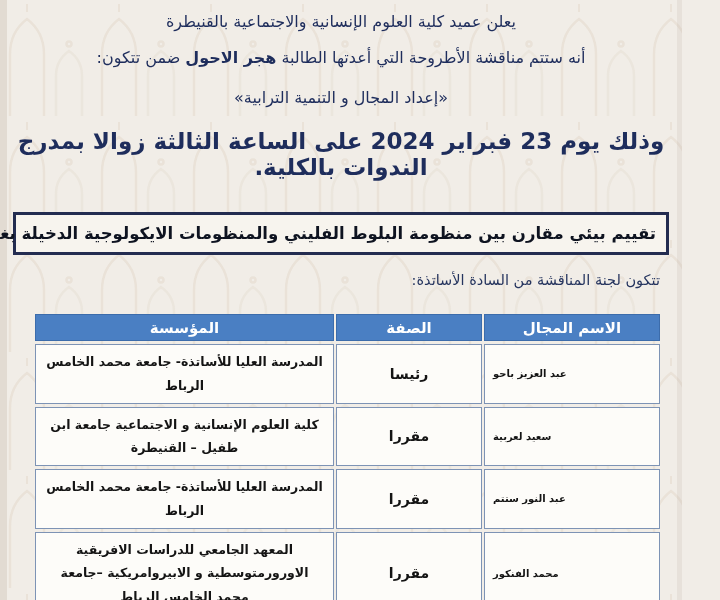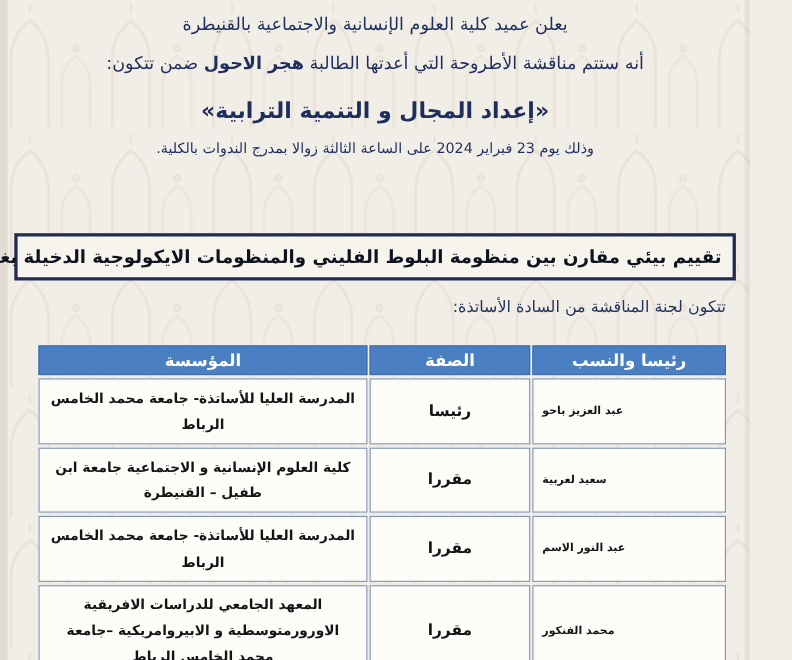--- a/index.html
+++ b/index.html
@@ -28,22 +28,22 @@
     position: absolute; right: 0; top: 0; bottom: 0; width: 5px;
     background: rgba(186,174,158,0.18);
   }
   .abs { position: absolute; left: 0; right: 0; margin: 0; }
   .center { text-align: center; }
   .navy { color: #1e2d5c; }
 
   .line1 { top: 12px; font-size: 16px; letter-spacing: 0.2px; }
   .line2 { top: 48px; font-size: 16px; }
   .line2 b { font-weight: bold; }
-  .program { top: 88px; font-size: 20px; font-weight: bold; }
-  .dateline { top: 128px; font-size: 13px; font-weight: normal; }
+  .program { top: 88px; font-size: 16px; font-weight: normal; }
+  .dateline { top: 128px; font-size: 23px; font-weight: bold; }
   .subject { top: 174px; font-size: 16px; font-weight: bold; margin-top: 36px; }
 
   .title-box {
     position: absolute;
     top: 212px; left: 13px; right: 13px;
     border: 3px solid #232c50;
     background: #f7f4ee;
     padding: 9px 10px;
     text-align: center;
   }
@@ -134,38 +134,38 @@
   <div class="title-box">
     <p class="thesis-title">تقييم بيئي مقارن بين منظومة البلوط الفليني والمنظومات الايكولوجية الدخيلة بغابة المعمورة</p>
   </div>
 
   <p class="abs committee-intro">تتكون لجنة المناقشة من السادة الأساتذة:</p>
 
   <div class="table-wrap">
     <table class="committee">
       <thead>
         <tr>
-          <th class="col-name">رئيسا والنسب</th>
+          <th class="col-name">الاسم المجال</th>
           <th class="col-role">الصفة</th>
           <th class="col-inst">المؤسسة</th>
         </tr>
       </thead>
       <tbody>
           <tr>
       <td class="cell-name">عبد العزيز باحو</td>
       <td class="cell-role">رئيسا</td>
       <td class="cell-inst">المدرسة العليا للأساتذة- جامعة محمد الخامس الرباط</td>
     </tr>
           <tr>
       <td class="cell-name">سعيد لعربية</td>
       <td class="cell-role">مقررا</td>
       <td class="cell-inst">كلية العلوم الإنسانية و الاجتماعية جامعة ابن طفيل – القنيطرة</td>
     </tr>
           <tr>
-      <td class="cell-name">عبد النور الاسم</td>
+      <td class="cell-name">عبد النور ستتم</td>
       <td class="cell-role">مقررا</td>
       <td class="cell-inst">المدرسة العليا للأساتذة- جامعة محمد الخامس الرباط</td>
     </tr>
           <tr>
       <td class="cell-name">محمد الفنكور</td>
       <td class="cell-role">مقررا</td>
       <td class="cell-inst">المعهد الجامعي للدراسات الافريقية الاورورمتوسطية و الابيروامريكية –جامعة محمد الخامس الرباط</td>
     </tr>
         </tbody>
     </table>

